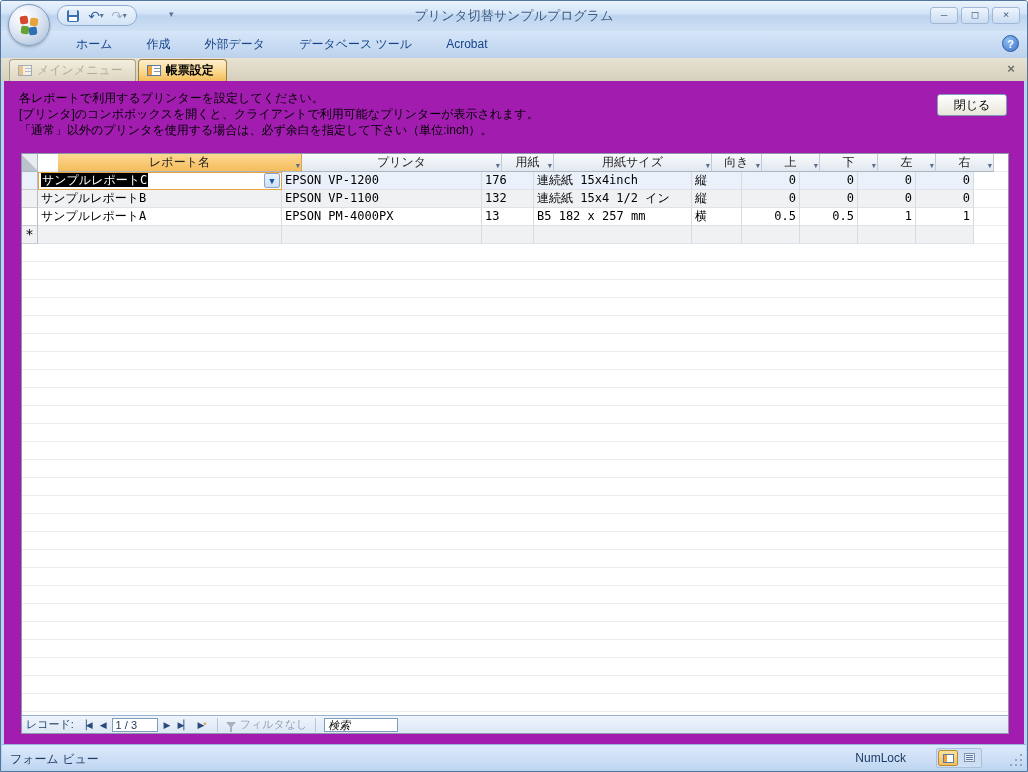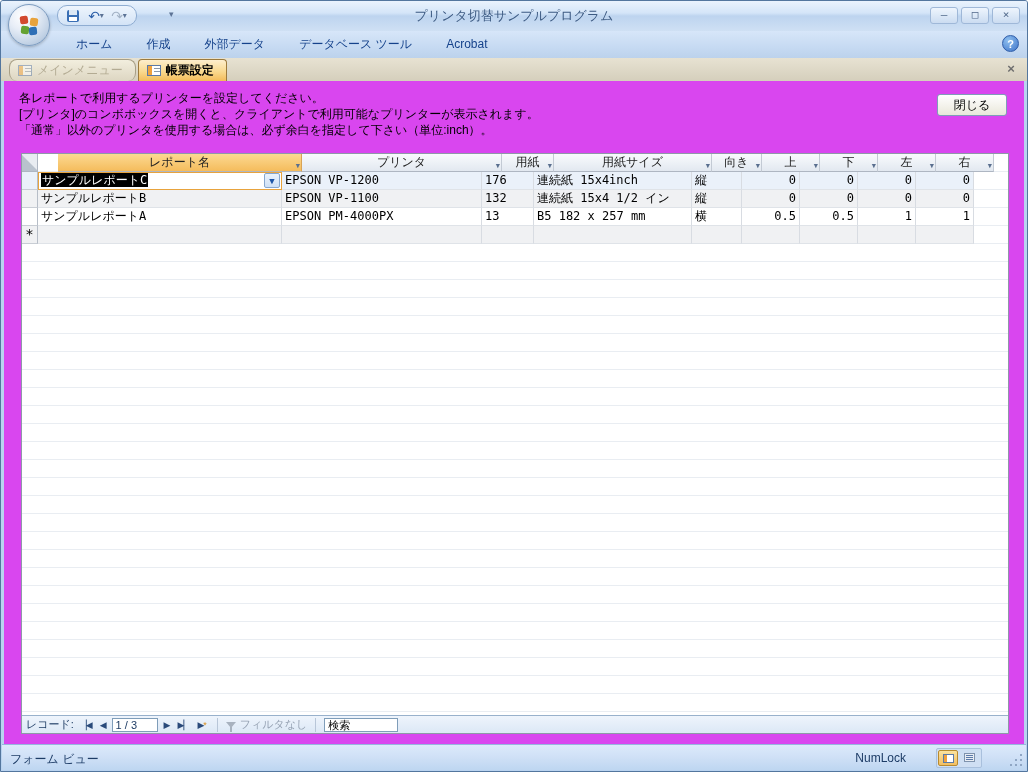--- a/index.html
+++ b/index.html
@@ -47,33 +47,33 @@
   .ribbon-tab { padding:0 17px; height:27px; line-height:27px; color:#15428b; font-size:12px; }
   .help-btn { position:absolute; right:8px; top:4px; width:17px; height:17px; border-radius:50%;
     background:radial-gradient(circle at 35% 30%, #8fc0f0, #3f74c8); border:1px solid #2f5da8;
     color:#fff; font-size:11px; font-weight:bold; text-align:center; line-height:16px; }
 
   
   .doc-tabs { position:absolute; left:0; top:57px; width:100%; height:23px;
     background:linear-gradient(#e7e2d2, #d5cfbc); display:flex; align-items:flex-end; padding-left:8px; }
   .doc-tab { display:flex; align-items:center; gap:5px; height:22px; padding:0 12px 0 8px;
     border:1px solid #a89f86; border-bottom:none; border-radius:4px 4px 0 0; }
-  .doc-tab.inactive { background:linear-gradient(#f2eede,#ddd6c2); color:#b3ab93; margin-right:2px;border-radius:8px; }
+  .doc-tab.inactive { background:linear-gradient(#f2eede,#ddd6c2); color:#b3ab93; margin-right:2px; }
   .doc-tab.active { background:linear-gradient(#fdeecd 0%, #f9d98f 55%, #f3bb59 100%);
     color:#000; font-weight:bold; border-color:#9c7a3c;justify-content:center; }
   .form-ico { width:14px; height:11px; border:1px solid #5b7aa8; background:#fff; position:relative; }
   .form-ico::before { content:""; position:absolute; left:0; top:0; bottom:0; width:4px; background:#f0a13c; }
   .form-ico::after { content:""; position:absolute; left:6px; top:2px; width:6px; height:1px;
     background:#8b97a8; box-shadow:0 3px 0 #8b97a8; }
   .doc-tab.inactive .form-ico { opacity:.5; }
   .doc-close { position:absolute; right:8px; top:3px; width:16px; height:16px; color:#6e6e6e;
     font-size:13px; font-weight:bold; text-align:center; line-height:15px; }
 
   
-  .form-body { position:absolute; left:3px; right:3px; top:80px; height:665px; background:#d946ef; }
+  .form-body { position:absolute; left:3px; right:3px; top:80px; height:665px; background:#a21caf; }
   .instructions { position:absolute; left:15px; top:9px; line-height:16px; color:#000; font-size:12px; }
   .close-form-btn { position:absolute; right:17px; top:13px; width:70px; height:22px;
     background:linear-gradient(#ffffff,#e9e7da); border:1px solid #7f9db9; border-radius:3px;
     font-size:12px; text-align:center; line-height:20px; }
 
   
   .datasheet { position:absolute; left:17px; top:72px; width:988px; height:581px;
     background:#fff; border:1px solid #8e98a8; font-family:"DejaVu Sans Mono", monospace; font-size:12px; }
   .ds-grid { position:absolute; left:0; top:0; right:0; bottom:18px; overflow:hidden;
     background:repeating-linear-gradient(to bottom, #ffffff 0 17px, #e9edf2 17px 18px); }
@@ -111,21 +111,21 @@
   .nav-btn { font-size:9px; color:#2a4a7a; padding:0 2px; letter-spacing:-1px; }
   .nav-btn .gold { color:#d98f1f; letter-spacing:0; }
   .rec-pos { width:46px; height:14px; background:#fff; border:1px solid #7f9db9; padding:0 3px;
     line-height:12px; font-size:11px; }
   .nav-sep { width:1px; height:14px; background:#b8c6d8; margin:0 4px; }
   .filter-group { display:flex; align-items:center; gap:4px; color:#96a2b3; }
   .funnel { width:0; height:0; border-left:5px solid transparent; border-right:5px solid transparent;
     border-top:6px solid #a8b2bf; position:relative; display:inline-block; }
   .funnel::after { content:""; position:absolute; left:-1px; top:-1px; width:2px; height:5px; background:#a8b2bf; }
   .search-box { width:74px; height:14px; background:#fff; border:1px solid #7f9db9;
-    padding:0 3px; line-height:12px; font-size:11px; color:#000; }
+    padding:0 3px; line-height:12px; font-size:11px; color:#000;font-style:italic; }
 
   
   .status-bar { position:absolute; left:1px; right:1px; bottom:1px; height:26px;
     background:linear-gradient(#dceafb 0%, #cfe0f6 50%, #bed6f1 100%); border-top:1px solid #96b6de;
     font-size:12px; color:#1d3c66; }
   .status-left { position:absolute; left:8px; top:6px; }
   .numlock { position:absolute; right:120px; top:6px; }
   .view-btns { position:absolute; right:44px; top:3px; display:flex; gap:2px;
     border:1px solid #a9c0dd; border-radius:2px; padding:1px; background:#cfdff3; }
   .vbtn { width:20px; height:16px; border-radius:2px; position:relative; }

